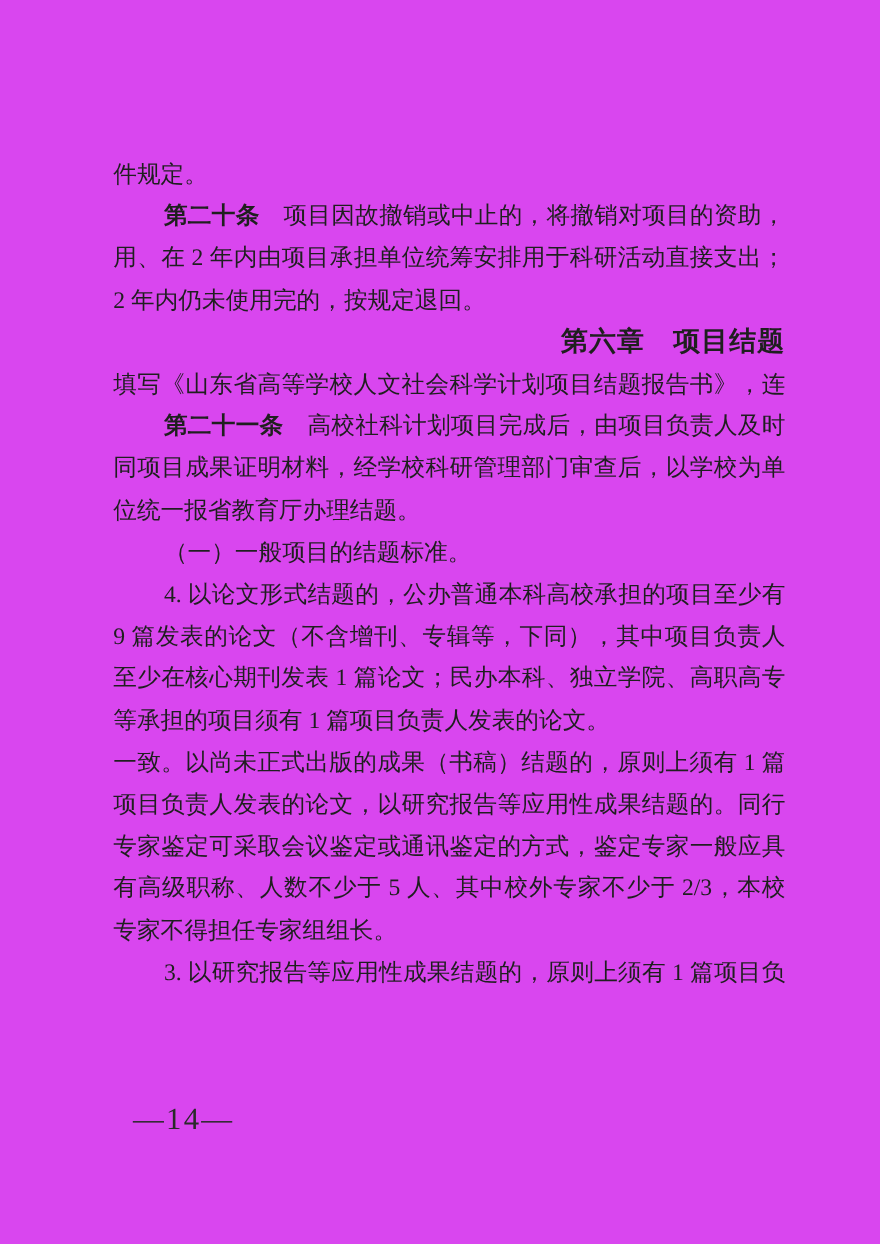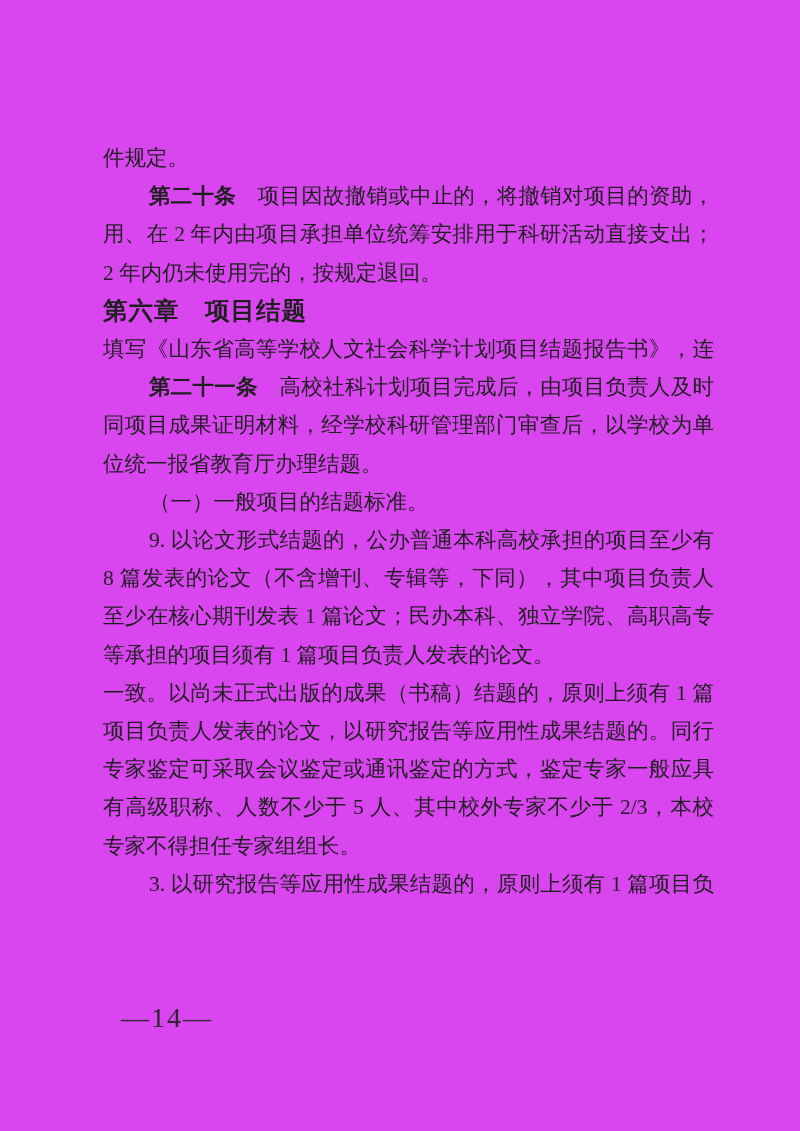--- a/index.html
+++ b/index.html
@@ -36,21 +36,21 @@
   .bold {
     font-weight: 700;
     font-family: Liberation Sans, sans-serif;
     font-style: normal;
   }
   .heading {
     margin: 0;
     padding: 0;
     min-height: 38.2px;
     line-height: 38.2px;
-    text-align: left;
+    text-align: right;
     font-size: 24.5px;
     font-weight: 700;
     font-family: "Liberation Sans", "DejaVu Sans", sans-serif;
     letter-spacing: 1px;
   }
   .footer {
     position: absolute;
     left: 121px;
     top: 1002px;
     font-size: 28px;
@@ -78,23 +78,23 @@
     <p class="ln full"><span>填写《山东省高等学校人文社会科学计划项目结题报告书》，连</span></p>
 
     <p class="ln indent full"><span class="bold">第二十一条</span><span>　高校社科计划项目完成后，由项目负责人及时</span></p>
 
     <p class="ln full"><span>同项目成果证明材料，经学校科研管理部门审查后，以学校为单</span></p>
 
     <p class="ln end"><span>位统一报省教育厅办理结题。</span></p>
 
     <p class="ln indent end"><span>（一）一般项目的结题标准。</span></p>
 
-    <p class="ln indent full"><span>9. 以论文形式结题的，公办普通本科高校承担的项目至少有</span></p>
+    <p class="ln indent full"><span>4. 以论文形式结题的，公办普通本科高校承担的项目至少有</span></p>
 
-    <p class="ln full"><span>8 篇发表的论文（不含增刊、专辑等，下同），其中项目负责人</span></p>
+    <p class="ln full"><span>9 篇发表的论文（不含增刊、专辑等，下同），其中项目负责人</span></p>
 
     <p class="ln full"><span>至少在核心期刊发表 1 篇论文；民办本科、独立学院、高职高专</span></p>
 
     <p class="ln end"><span>等承担的项目须有 1 篇项目负责人发表的论文。</span></p>
 
 
     <p class="ln full"><span>一致。以尚未正式出版的成果（书稿）结题的，原则上须有 1 篇</span></p>
 
     <p class="ln full"><span>项目负责人发表的论文，以研究报告等应用性成果结题的。同行</span></p>
 

